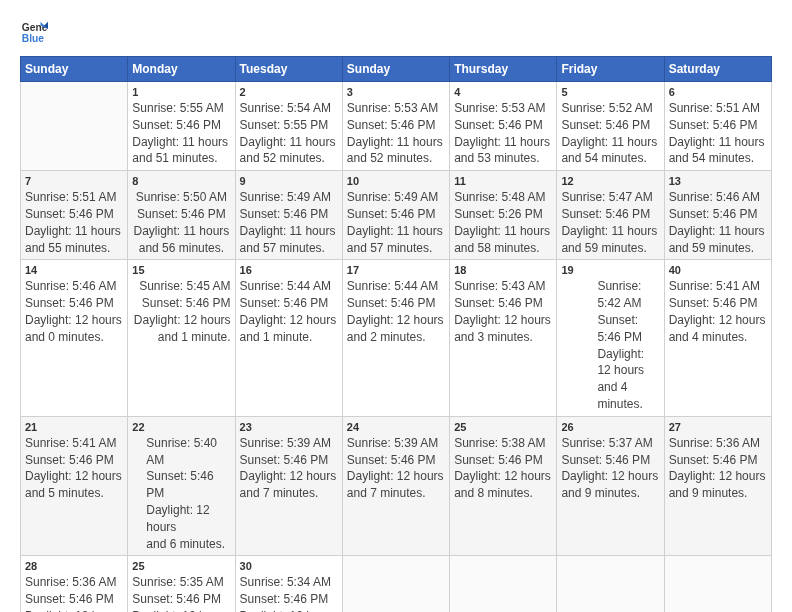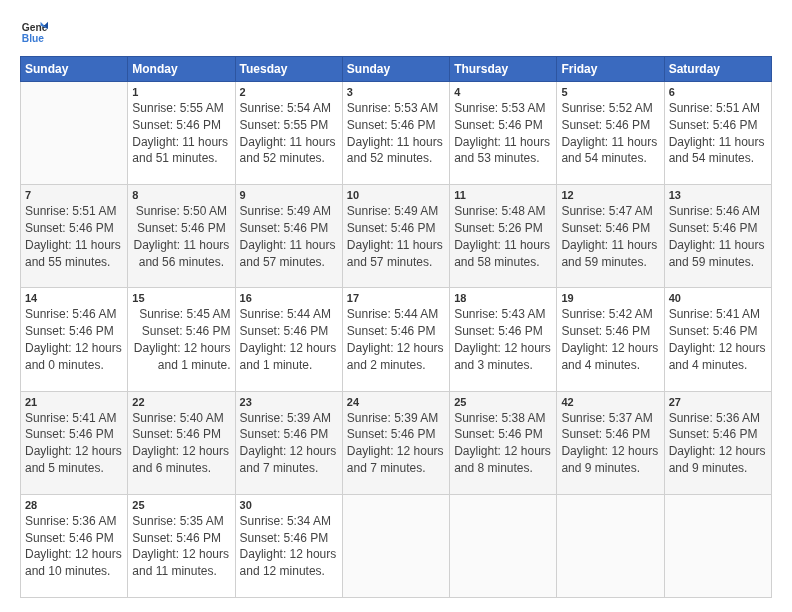--- a/index.html
+++ b/index.html
@@ -249,21 +249,21 @@
           </td>
           <td>
             <span class="day-num">18</span>
             <div class="day-info" style="white-space: pre-line;">Sunrise: 5:43 AM
 Sunset: 5:46 PM
 Daylight: 12 hours
 and 3 minutes.</div>
           </td>
           <td>
             <span class="day-num">19</span>
-            <div class="day-info" style="white-space: pre-line;">Sunrise: 5:42 AM
+            <div class="day-info" style="white-space: pre-line; margin-left: 36px;">Sunrise: 5:42 AM
 Sunset: 5:46 PM
 Daylight: 12 hours
 and 4 minutes.</div>
           </td>
           <td>
             <span class="day-num">40</span>
             <div class="day-info" style="white-space: pre-line;">Sunrise: 5:41 AM
 Sunset: 5:46 PM
 Daylight: 12 hours
 and 4 minutes.</div>
@@ -272,21 +272,21 @@
         <tr class="row-shaded">
           <td>
             <span class="day-num">21</span>
             <div class="day-info" style="white-space: pre-line;">Sunrise: 5:41 AM
 Sunset: 5:46 PM
 Daylight: 12 hours
 and 5 minutes.</div>
           </td>
           <td>
             <span class="day-num">22</span>
-            <div class="day-info" style="white-space: pre-line;">Sunrise: 5:40 AM
+            <div class="day-info" style="white-space: pre-line; margin-left: 14px;">Sunrise: 5:40 AM
 Sunset: 5:46 PM
 Daylight: 12 hours
 and 6 minutes.</div>
           </td>
           <td>
             <span class="day-num">23</span>
             <div class="day-info" style="white-space: pre-line;">Sunrise: 5:39 AM
 Sunset: 5:46 PM
 Daylight: 12 hours
 and 7 minutes.</div>
@@ -299,21 +299,21 @@
 and 7 minutes.</div>
           </td>
           <td>
             <span class="day-num">25</span>
             <div class="day-info" style="white-space: pre-line;">Sunrise: 5:38 AM
 Sunset: 5:46 PM
 Daylight: 12 hours
 and 8 minutes.</div>
           </td>
           <td>
-            <span class="day-num">42</span>
+            <span class="day-num">26</span>
             <div class="day-info" style="white-space: pre-line;">Sunrise: 5:37 AM
 Sunset: 5:46 PM
 Daylight: 12 hours
 and 9 minutes.</div>
           </td>
           <td>
             <span class="day-num">27</span>
             <div class="day-info" style="white-space: pre-line;">Sunrise: 5:36 AM
 Sunset: 5:46 PM
 Daylight: 12 hours

